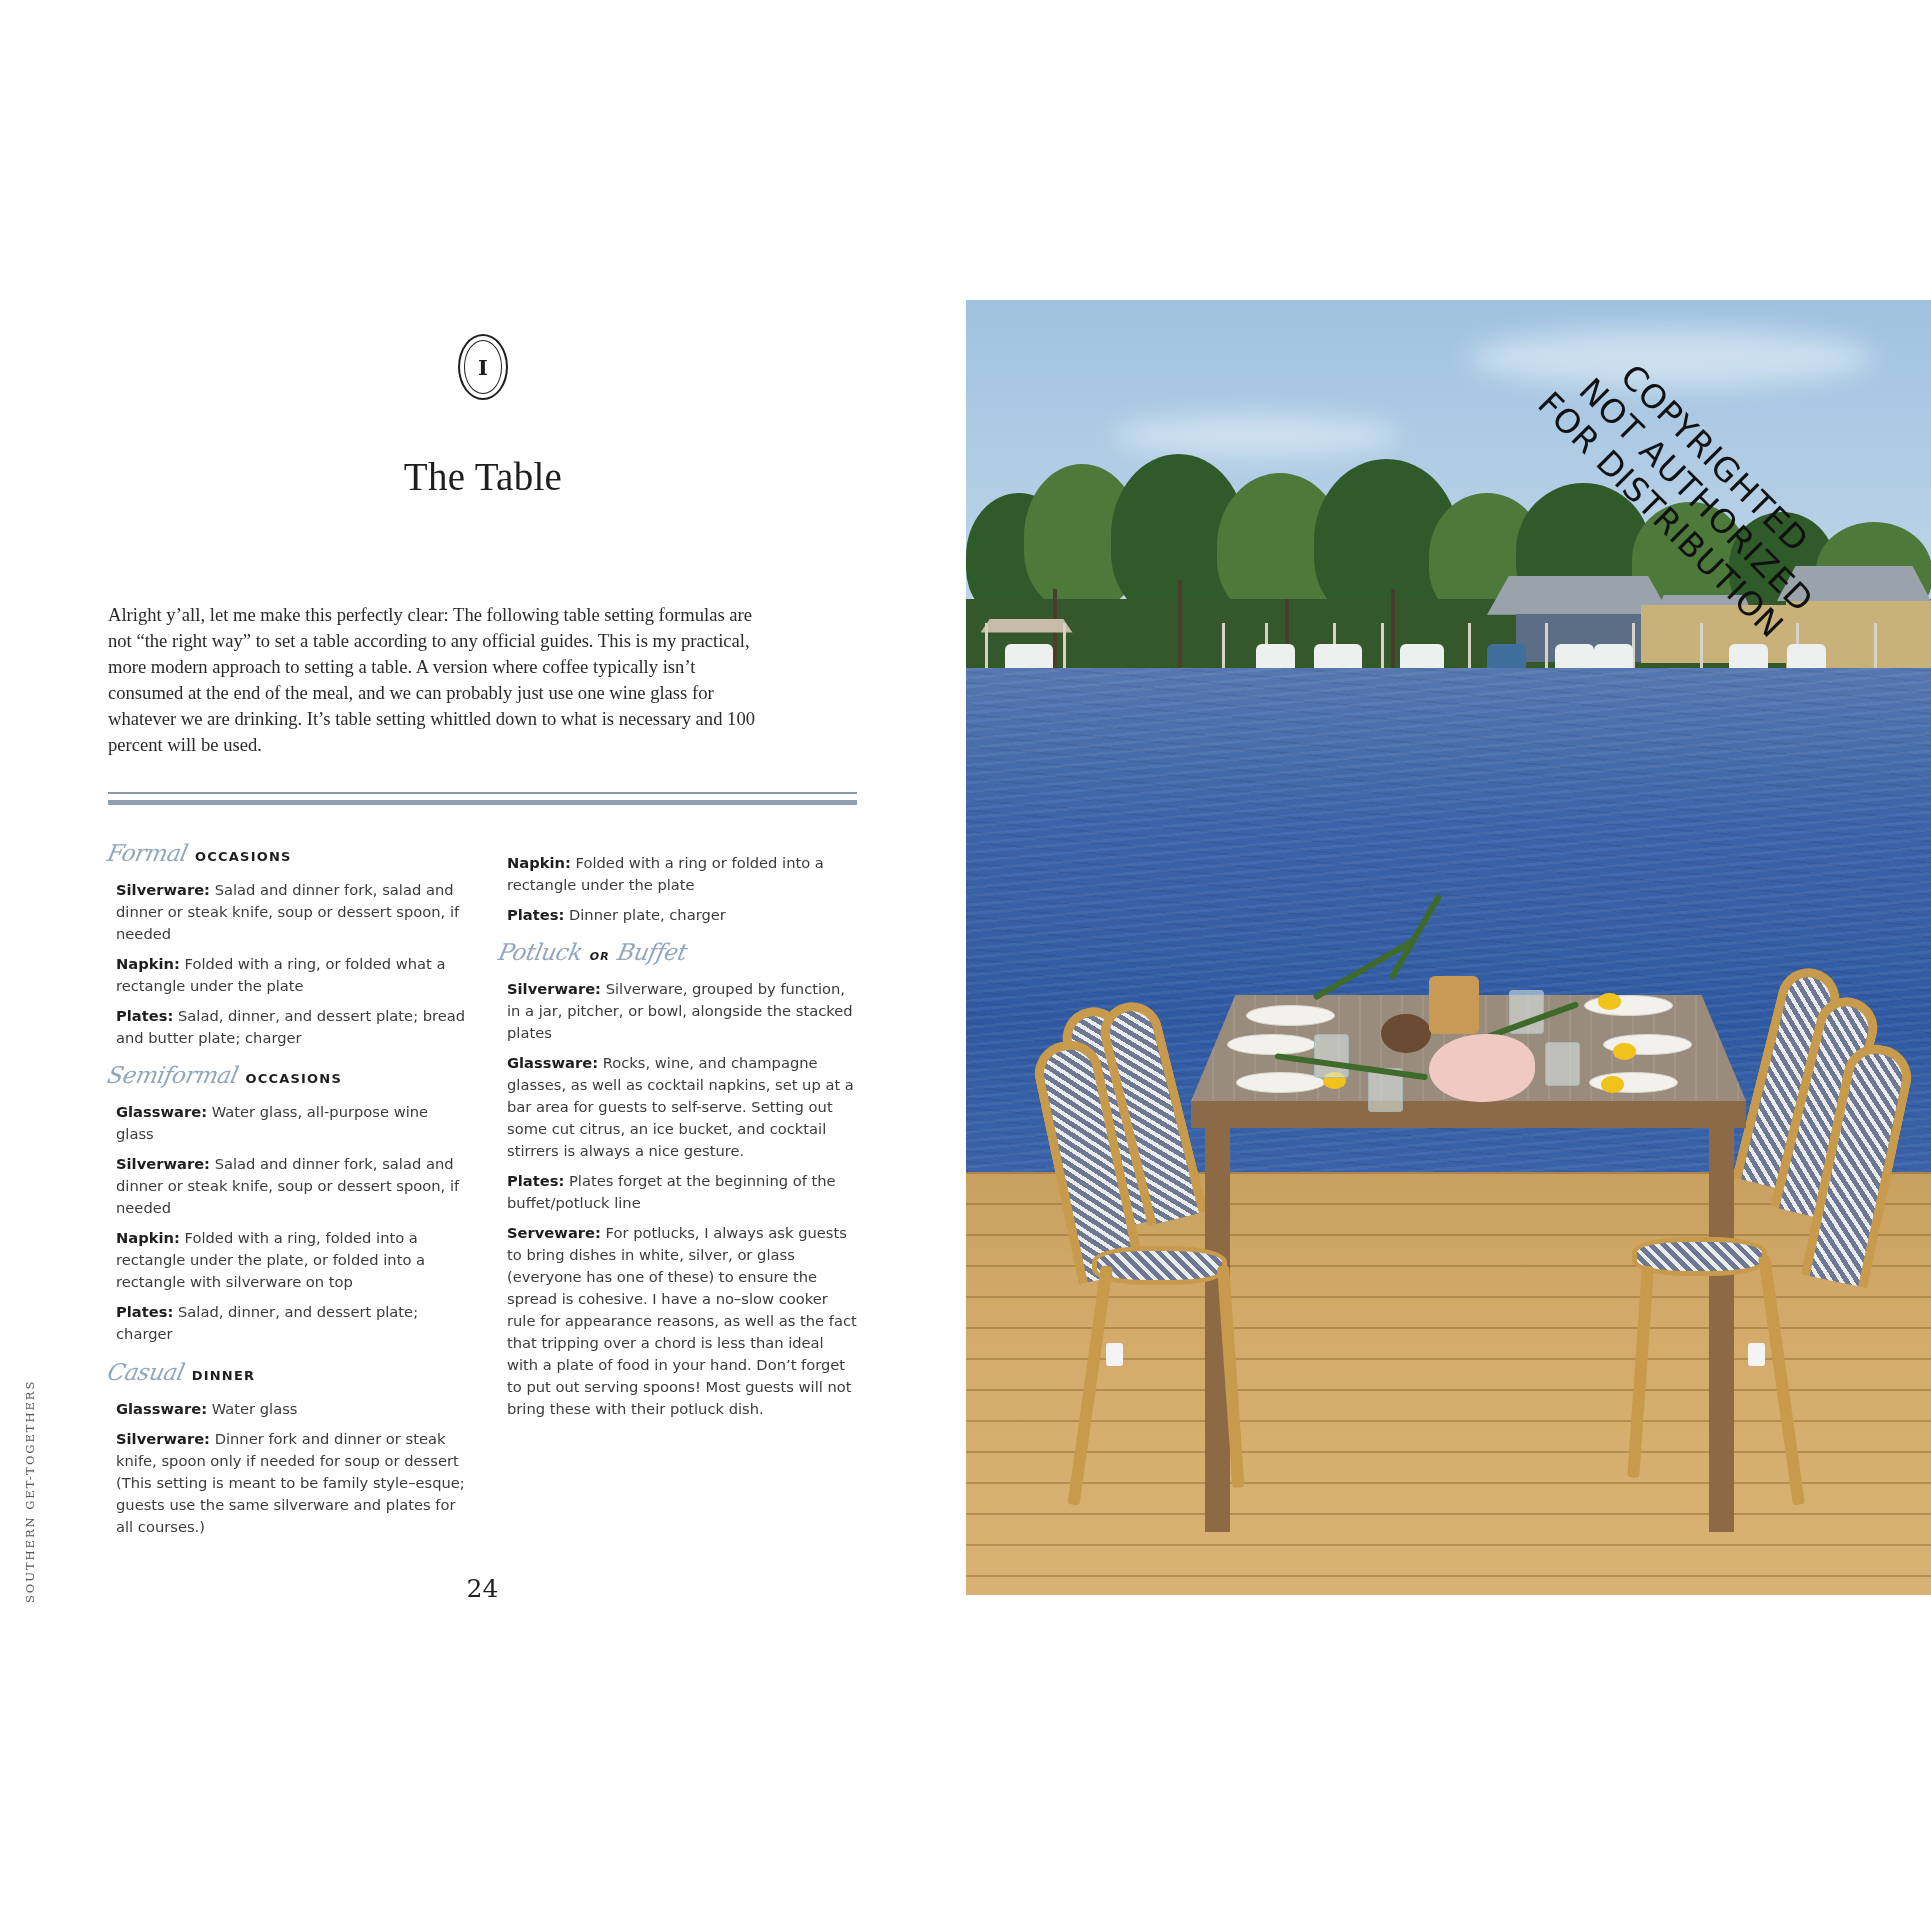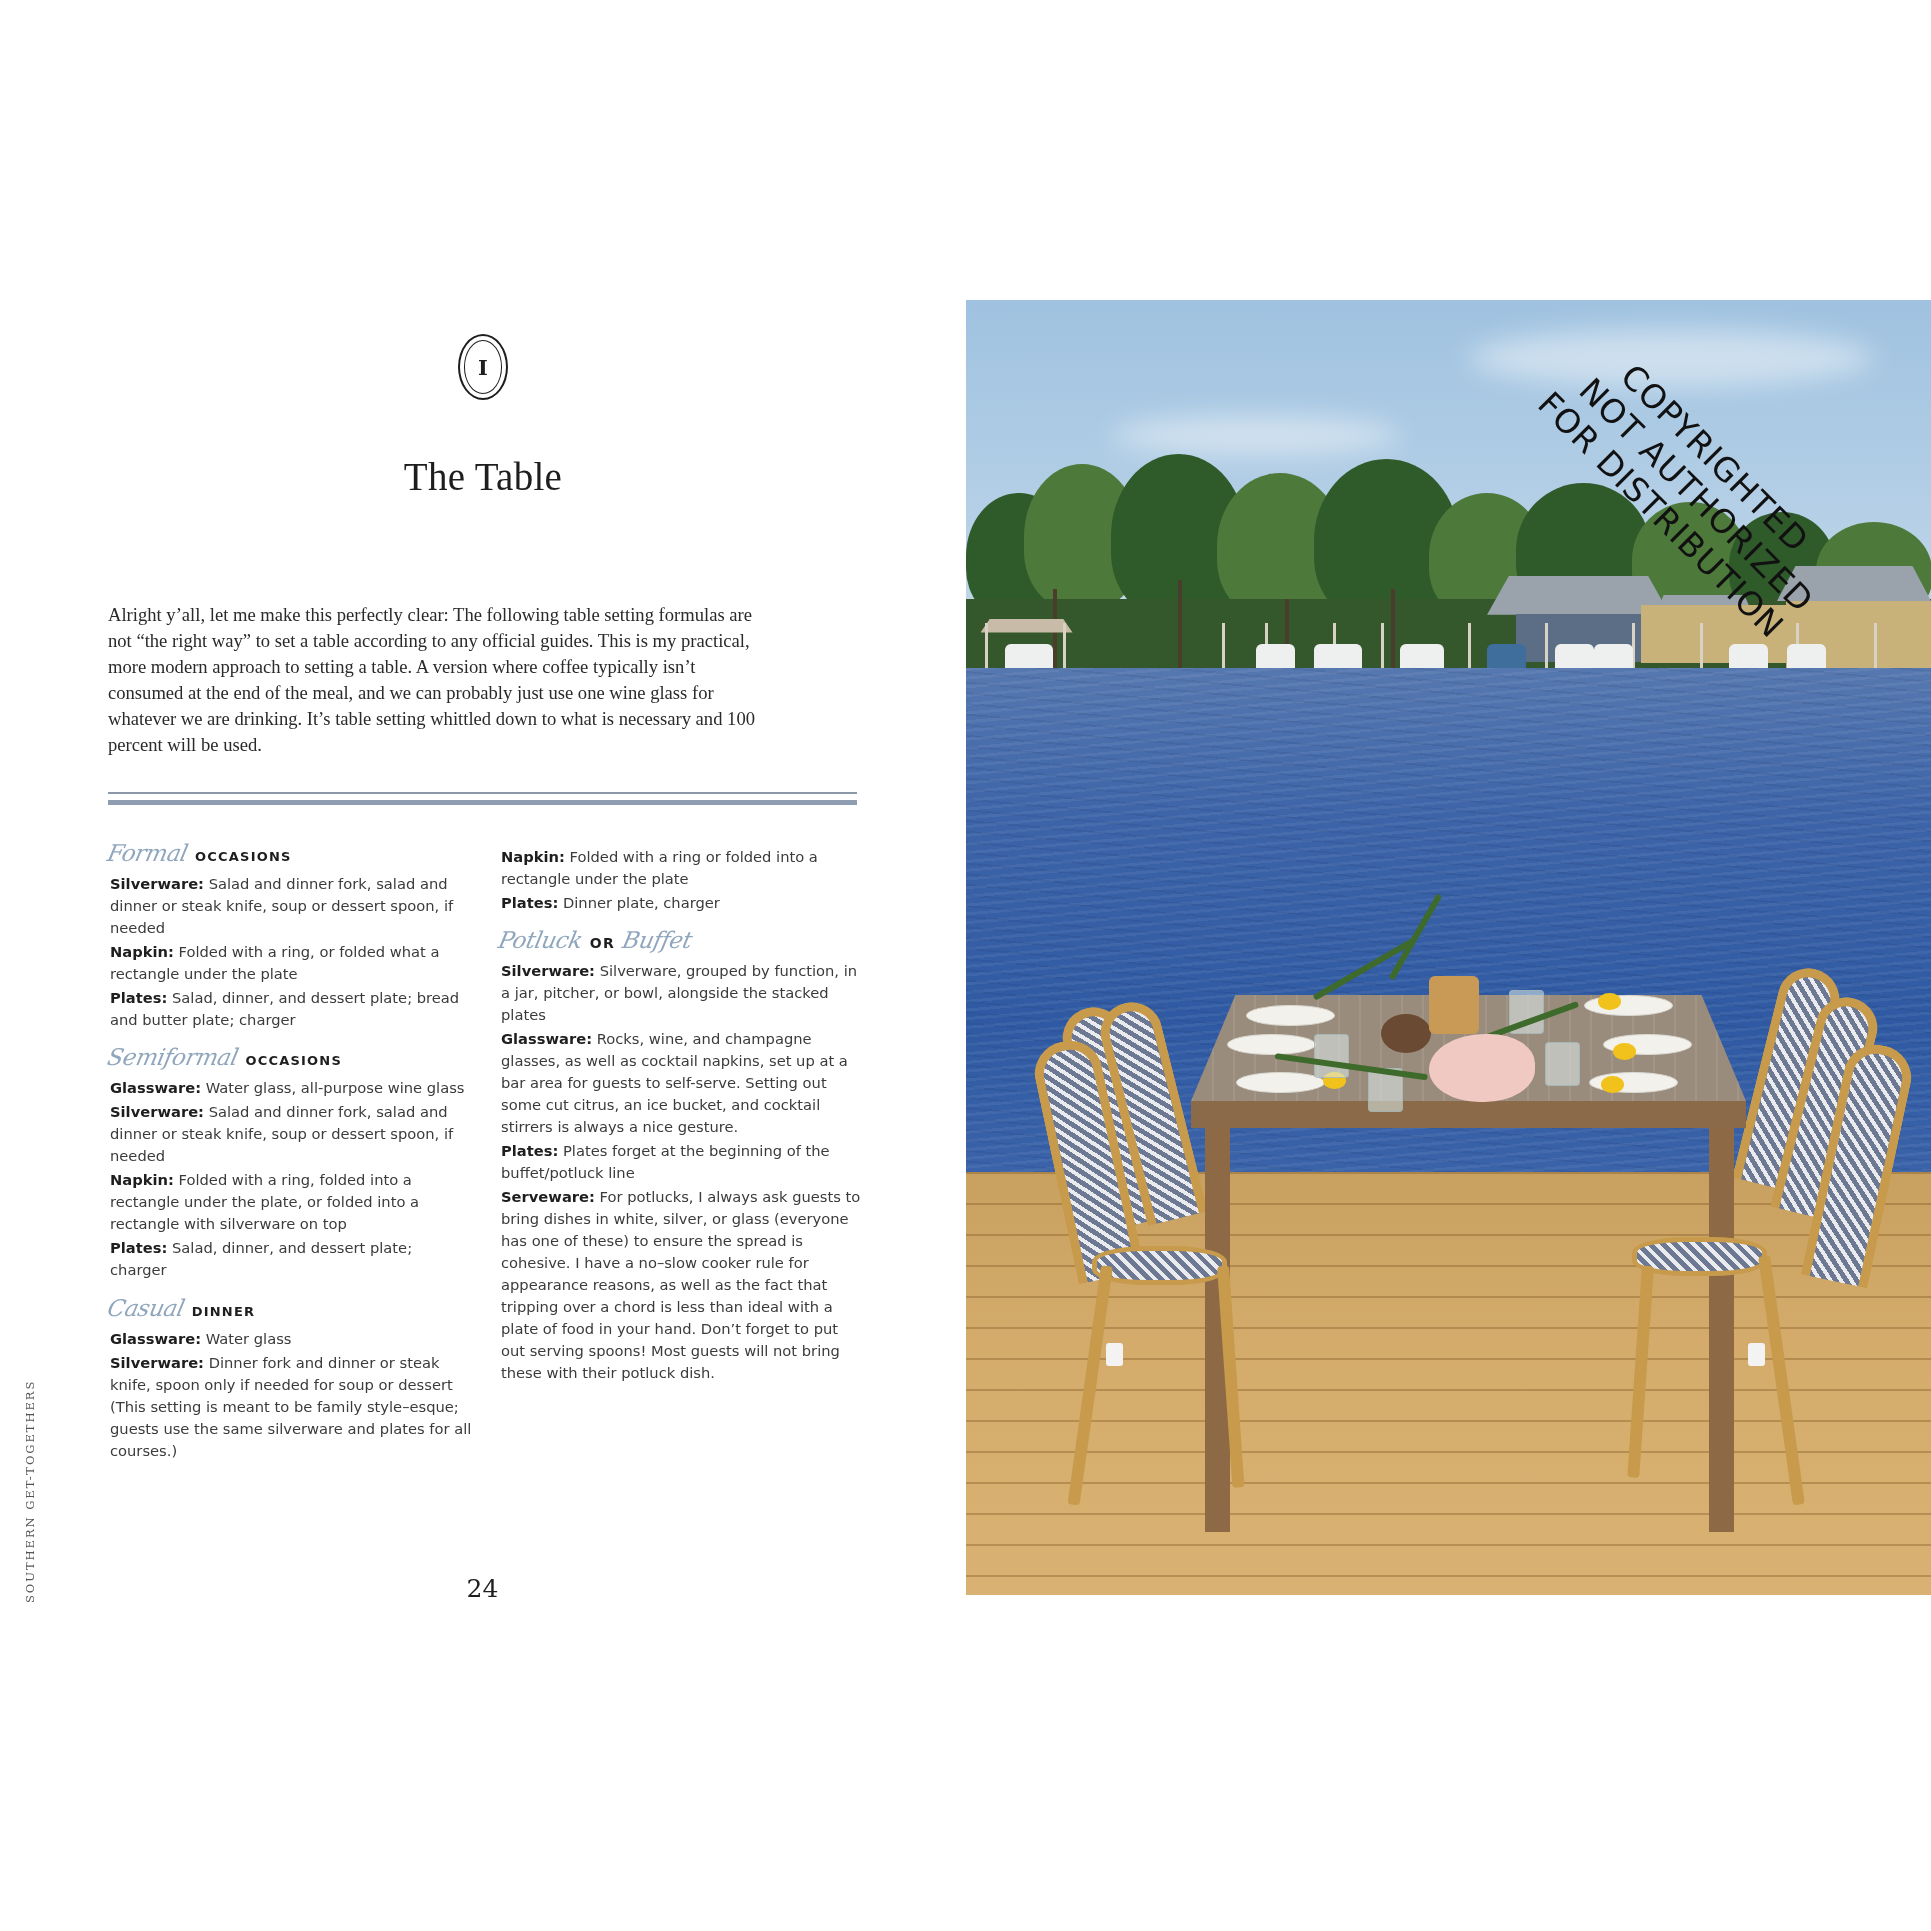--- a/index.html
+++ b/index.html
@@ -34,22 +34,22 @@
     .col { position: absolute; width: 367px; font-size: 14.7px; line-height: 22px; color: #3b3b3b; }
     .col-left { left: 108px; top: 842px; }
     .col-right { left: 499px; top: 844px; }
     .section { margin-bottom: 15.4px; }
     .section-head { display: flex; align-items: baseline; gap: 7.7px; margin-bottom: 1.9px; height: 29px; }
     .script {
       font-family: "DejaVu Serif", serif; font-style: italic; font-size: 23px; color: #8fa6bd;
       letter-spacing: -0.5px; transform: skewX(-12deg); display: inline-block;
     }
     .caps { font-family: "DejaVu Sans", sans-serif; font-weight: bold; font-size: 13px; letter-spacing: 1.2px; color: #1e1e1e; }
-    .caps.or { font-size: 14px; }
-    .entry { margin: 2px; }
+    .caps.or { font-size: 11px; font-style: italic; }
+    .entry { margin: 8px; }
     .entry b { color: #1e1e1e; font-weight: bold; }
 
     .side-running {
       position: absolute; left: 23px; top: 1603px; transform-origin: left top; transform: rotate(-90deg);
       font-family: "DejaVu Serif", serif; font-size: 11.6px; letter-spacing: 1.9px; color: #555; white-space: nowrap;
     }
     .page-number {
       position: absolute; left: 444px; width: 77px; top: 1574px; text-align: center;
       font-family: "DejaVu Serif", serif; font-weight: normal; font-size: 25px; color: #1e1e1e;
     }

